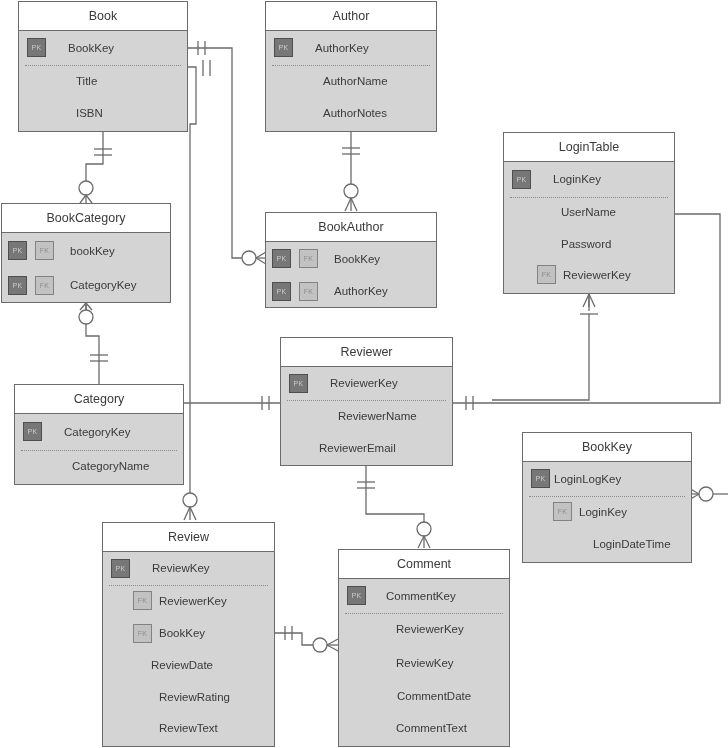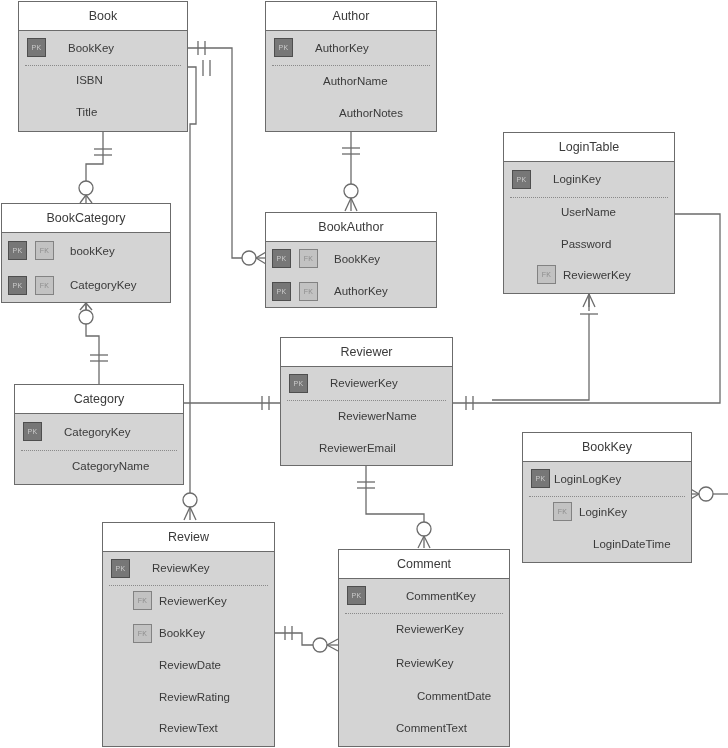--- a/index.html
+++ b/index.html
@@ -187,41 +187,41 @@
   </svg>
 
   <div class="entity" style="left:18px;top:1px;width:170px;height:131px;">
     <div class="entity-title">Book</div>
     <div class="entity-body" style="height:100px;">
       <div class="attr" style="height:33px;padding-left:8px;">
         <span class="badge pk">PK</span>
         <span class="label" style="margin-left:18px;">BookKey</span>
       </div>
       <div class="divider" style="top:34px;"></div>
+      <div class="attr" style="height:33px;padding-left:8px;">
+        <span class="label" style="margin-left:49px;">Title</span>
+      </div>
       <div class="attr" style="height:31px;padding-left:8px;">
         <span class="label" style="margin-left:49px;">ISBN</span>
-      </div>
-      <div class="attr" style="height:33px;padding-left:8px;">
-        <span class="label" style="margin-left:49px;">Title</span>
       </div>
     </div>
   </div>
 
   <div class="entity" style="left:265px;top:1px;width:172px;height:131px;">
     <div class="entity-title">Author</div>
     <div class="entity-body" style="height:100px;">
       <div class="attr" style="height:33px;padding-left:8px;">
         <span class="badge pk">PK</span>
         <span class="label" style="margin-left:18px;">AuthorKey</span>
       </div>
       <div class="divider" style="top:34px;"></div>
       <div class="attr" style="height:33px;padding-left:8px;">
         <span class="label" style="margin-left:49px;">AuthorName</span>
       </div>
-      <div class="attr" style="height:31px;padding-left:24px;">
+      <div class="attr" style="height:31px;padding-left:8px;">
         <span class="label" style="margin-left:49px;">AuthorNotes</span>
       </div>
     </div>
   </div>
 
   <div class="entity" style="left:503px;top:132px;width:172px;height:162px;">
     <div class="entity-title">LoginTable</div>
     <div class="entity-body" style="height:131px;">
       <div class="attr" style="height:34px;padding-left:8px;">
         <span class="badge pk">PK</span>
@@ -331,48 +331,48 @@
       </div>
       <div class="divider" style="top:33px;"></div>
       <div class="attr" style="height:33px;padding-left:8px;">
         <span class="badge fk" style="margin-left:22px;">FK</span>
         <span class="label" style="margin-left:3px;">ReviewerKey</span>
       </div>
       <div class="attr" style="height:32px;padding-left:8px;">
         <span class="badge fk" style="margin-left:22px;">FK</span>
         <span class="label" style="margin-left:3px;">BookKey</span>
       </div>
-      <div class="attr" style="height:32px;padding-left:8px;">
+      <div class="attr" style="height:32px;">
         <span class="label" style="margin-left:48px;">ReviewDate</span>
       </div>
       <div class="attr" style="height:31px;padding-left:8px;">
         <span class="label" style="margin-left:48px;">ReviewRating</span>
       </div>
       <div class="attr" style="height:31px;padding-left:8px;">
         <span class="label" style="margin-left:48px;">ReviewText</span>
       </div>
     </div>
   </div>
 
   <div class="entity" style="left:338px;top:549px;width:172px;height:198px;">
     <div class="entity-title">Comment</div>
     <div class="entity-body" style="height:167px;">
       <div class="attr" style="height:33px;padding-left:8px;">
         <span class="badge pk">PK</span>
-        <span class="label" style="margin-left:36px;">CommentKey</span>
+        <span class="label" style="margin-left:16px;">CommentKey</span>
       </div>
       <div class="divider" style="top:34px;"></div>
       <div class="attr" style="height:34px;padding-left:8px;">
         <span class="label" style="margin-left:49px;">ReviewerKey</span>
       </div>
       <div class="attr" style="height:33px;padding-left:8px;">
         <span class="label" style="margin-left:49px;">ReviewKey</span>
       </div>
       <div class="attr" style="height:33px;padding-left:8px;">
-        <span class="label" style="margin-left:70px;">CommentDate</span>
+        <span class="label" style="margin-left:50px;">CommentDate</span>
       </div>
       <div class="attr" style="height:31px;padding-left:8px;">
         <span class="label" style="margin-left:49px;">CommentText</span>
       </div>
     </div>
   </div>
 
 </div>
 
 </body></html>

